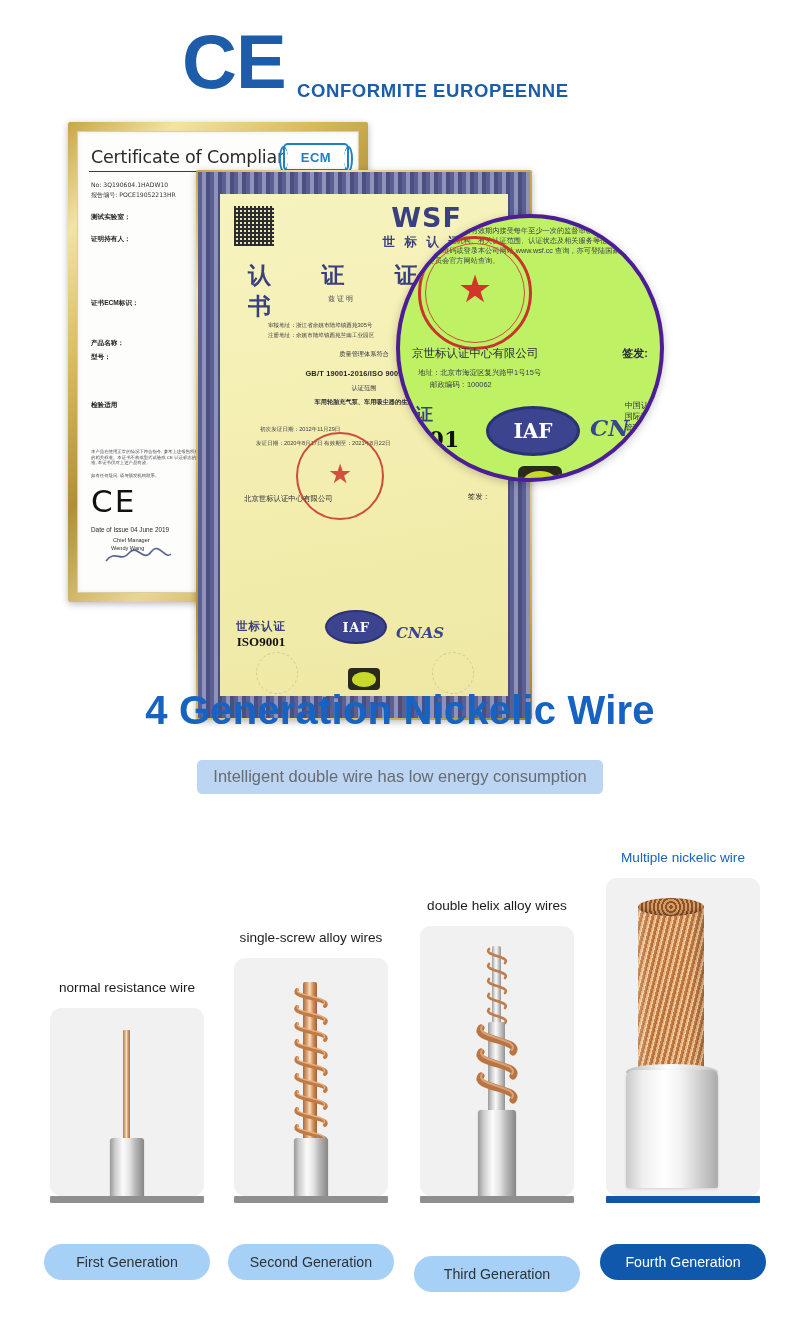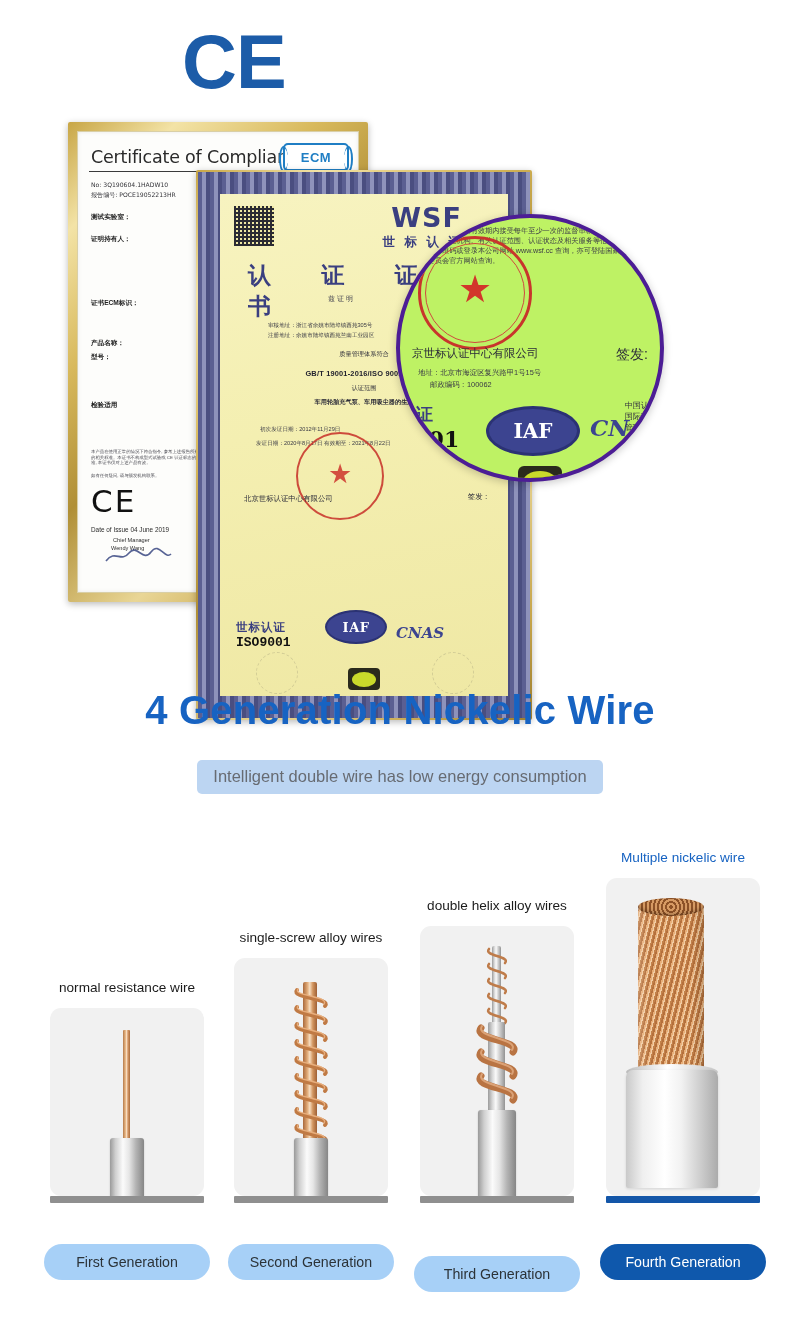--- a/index.html
+++ b/index.html
@@ -75,21 +75,21 @@
   #iso-line{position:absolute;left:0;top:175px;width:100%;text-align:center;font-size:7.4px;
      font-weight:700;color:#22222e;letter-spacing:.2px;}
   #red-seal{position:absolute;left:76px;top:238px;width:84px;height:84px;border-radius:50%;
      border:2.4px solid #c8352c;opacity:.88;}
   #red-seal .star{position:absolute;left:50%;top:50%;transform:translate(-50%,-54%);
      font-size:27px;color:#cf3a30;line-height:27px;}
   #seal-txt{position:absolute;left:24px;top:300px;font-size:7.4px;color:#2b2b38;}
   #sign-txt{position:absolute;right:18px;top:298px;font-size:7.4px;color:#2b2b38;}
   #wsf-iso{position:absolute;left:16px;bottom:46px;}
   #wsf-iso .cn{font-size:11.5px;font-weight:700;color:#3a3f80;letter-spacing:1px;}
-  #wsf-iso .en{font-size:13px;font-weight:700;color:#111;font-family:Liberation Mono, monospace;text-align:center;}
+  #wsf-iso .en{font-size:13px;font-weight:700;color:#111;font-family:Liberation Serif, serif;text-align:center;}
   .iaf{position:absolute;left:105px;bottom:52px;width:58px;height:30px;border-radius:50%;
      background:#3c4490;border:2px solid #2b3274;display:flex;align-items:center;justify-content:center;}
   .iaf span{font-size:13px;font-weight:700;color:#fff;font-family:"DejaVu Serif",serif;letter-spacing:.5px;}
   .cnas{position:absolute;left:176px;bottom:54px;font-size:15px;font-weight:700;color:#3c4490;
      font-style:italic;font-family:"DejaVu Serif",serif;}
   .ghost-seal{position:absolute;width:40px;height:40px;border-radius:50%;
      border:1px dashed #bdb88a;opacity:.6;}
   #green-lbl{position:absolute;left:50%;bottom:6px;transform:translateX(-50%);
      width:32px;height:22px;border-radius:4px;background:#2a2a1c;
      display:flex;align-items:center;justify-content:center;}
@@ -101,21 +101,21 @@
      box-shadow:0 2px 9px rgba(0,0,0,.22);}
   #mag .mtop{position:absolute;left:6px;top:8px;right:4px;font-size:7.2px;line-height:10px;
      color:#3b3b46;}
   #mag-seal{position:absolute;left:18px;top:18px;width:108px;height:108px;border-radius:50%;
      border:3px solid #c8352c;}
   #mag-seal .star{position:absolute;left:50%;top:46%;transform:translate(-50%,-50%);
      font-size:38px;color:#d2362b;line-height:38px;}
   #mag-seal .arc{position:absolute;left:50%;top:50%;transform:translate(-50%,-50%);
      width:98px;height:98px;border-radius:50%;border:1px solid #cf4a3e;}
   #mag-company{position:absolute;left:12px;top:128px;font-size:11.5px;color:#2b2b38;}
-  #mag-sign{position:absolute;right:12px;top:128px;font-size:14px;color:#2b2b38;}
+  #mag-sign{position:absolute;right:12px;top:128px;font-size:11px;color:#2b2b38;font-weight:bold;}
   #mag-addr{position:absolute;left:18px;top:150px;font-size:7.4px;line-height:10px;color:#3a3a46;}
   #mag-left-iso{position:absolute;left:-2px;top:185px;}
   #mag-left-iso .cn{font-size:17px;font-weight:700;color:#3a3f80;letter-spacing:1px;}
   #mag-left-iso .en{font-size:22px;font-weight:700;color:#111;font-family:"DejaVu Serif",serif;}
   #mag-iaf{position:absolute;left:86px;top:188px;width:88px;height:44px;border-radius:50%;
      background:#3c4490;border:3px solid #2b3274;display:flex;align-items:center;justify-content:center;}
   #mag-iaf span{font-size:20px;font-weight:700;color:#fff;font-family:"DejaVu Serif",serif;}
   #mag-cnas{position:absolute;left:190px;top:196px;font-size:23px;font-weight:700;color:#3c4490;
      font-style:italic;font-family:"DejaVu Serif",serif;}
   #mag-right-txt{position:absolute;right:-22px;top:182px;font-size:8px;line-height:11px;color:#33333f;margin-left:33px;}
@@ -178,20 +178,21 @@
      background:linear-gradient(90deg,#c9c9c9 0%,#efefef 18%,#ffffff 42%,#f2f2f2 60%,#cfcfcf 80%,#ababab 100%);
      box-shadow:0 1px 3px rgba(0,0,0,.12);}
   #jacket-lip{position:absolute;left:20px;top:186px;width:92px;height:16px;border-radius:50%;
      background:linear-gradient(90deg,#bdbdbd,#ffffff 45%,#c6c6c6);}
 </style>
 </head>
 <body>
 
 <div id="ce-header">
   <div id="ce-logo">CE</div>
+  <div id="ce-sub">CONFORMITE EUROPEENNE</div>
 </div>
 
 <div id="cert-area">
 
   <div id="cert-left" class="gold-frame">
     <div class="inner">
       <div id="cert-left-title">Certificate of Compliance</div>
       <div id="cert-left-rule"></div>
       <div class="ecm-badge">
         <span>ECM</span>

